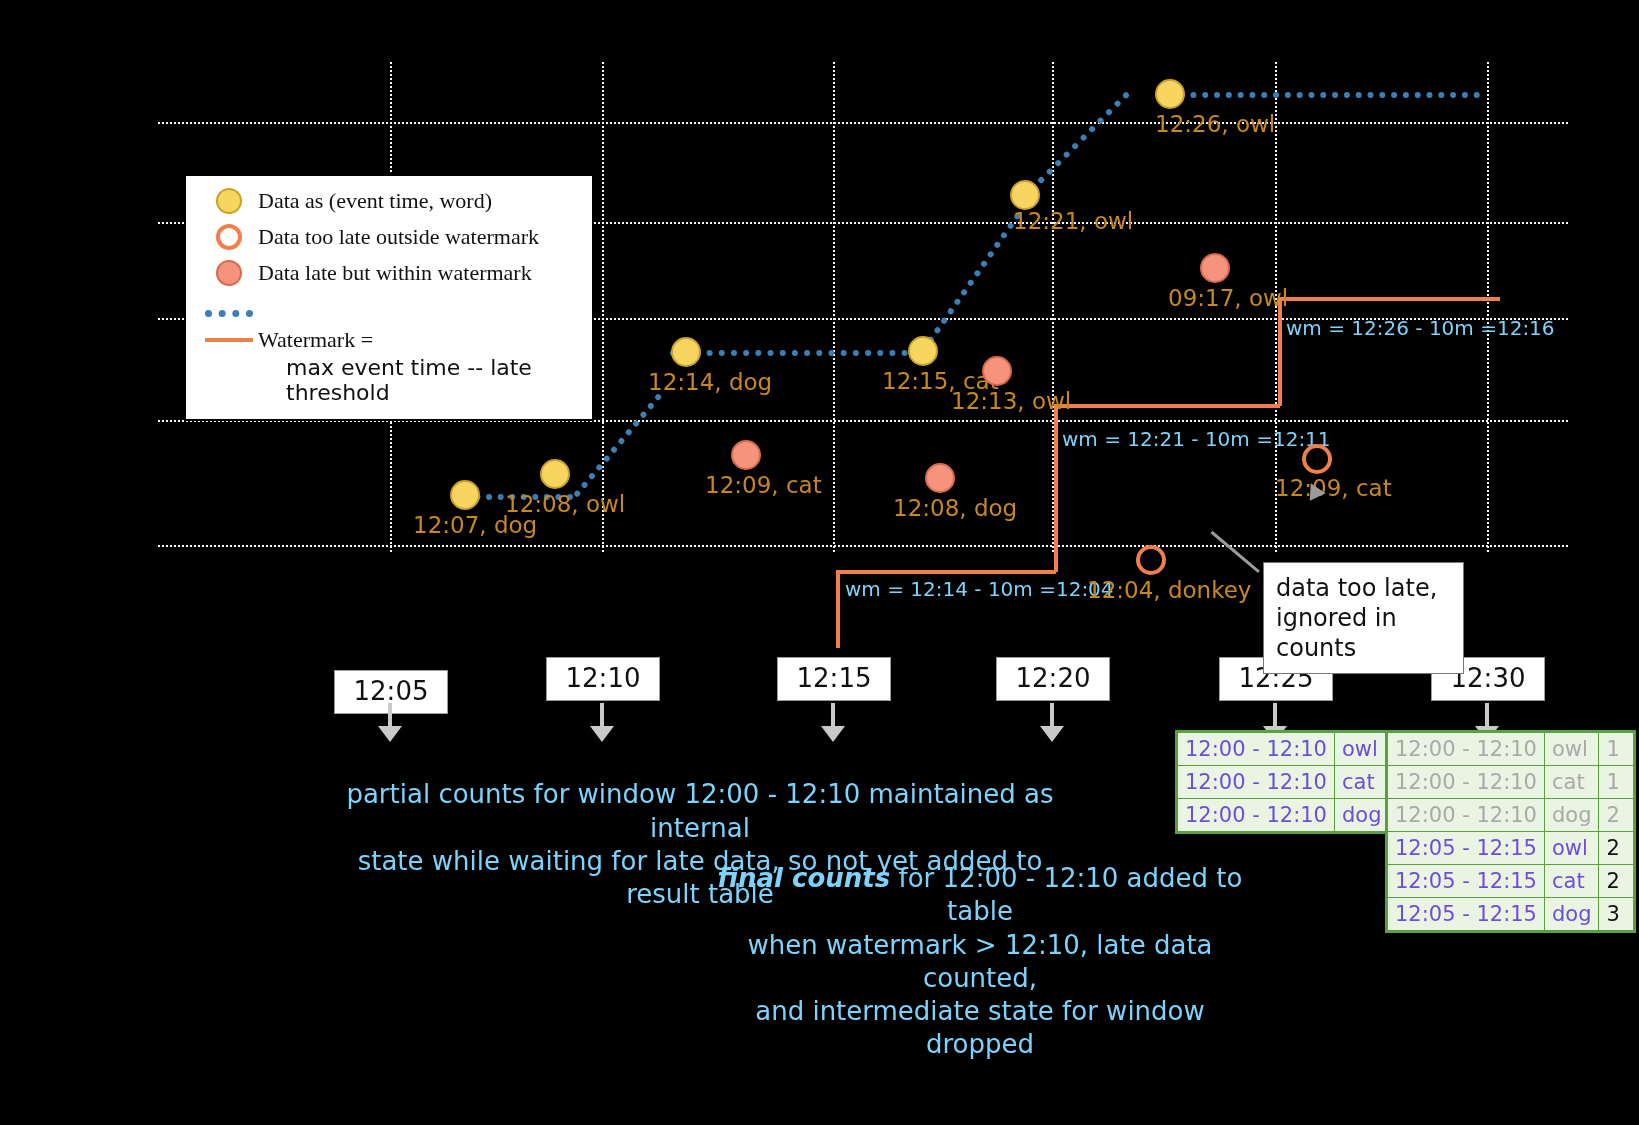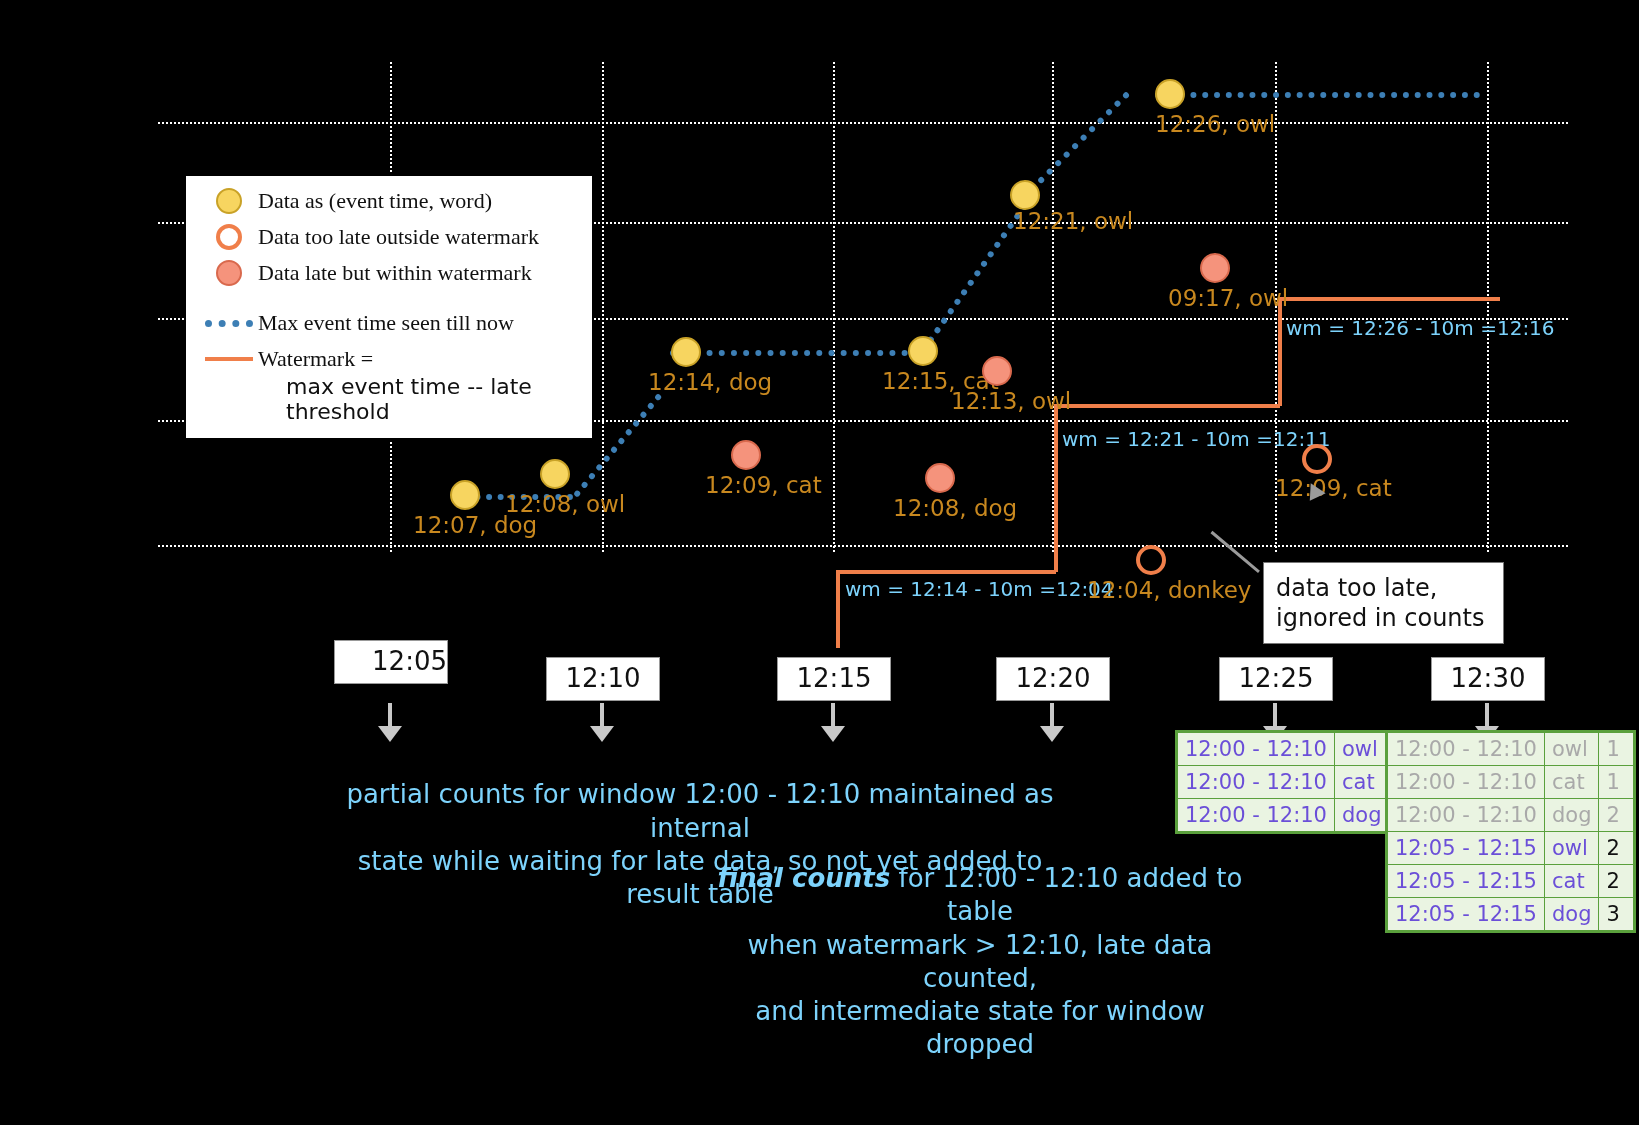--- a/index.html
+++ b/index.html
@@ -159,21 +159,21 @@
     line-height: 1.28;
   }
   .note-red em {
     font-style: italic;
     font-weight: bold;
   }
   #callout-box {
     position: absolute;
     left: 1263px;
     top: 562px;
-    width: 241px;
+    width: 201px;
     background: #ffffff;
     border: 1px solid #777777;
     color: #111111;
     font-size: 24px;
     padding: 10px 12px;
     line-height: 1.25;
     box-sizing: border-box;
   }
   .callout-arrow {
     position: absolute;
@@ -297,32 +297,31 @@
       <div class="legend-swatch">
           <div class="sw-dot late"></div>
         </div>
       <div class="legend-text">Data late but within watermark</div>
     </div>
     <div style="height:14px"></div>
     <div class="legend-row">
       <div class="legend-swatch">
           <div class="sw-line-dotted"></div>
         </div>
-      <div class="legend-text">Max event time seen till now</div>
     </div>
     <div class="legend-row" style="margin-bottom:2px;">
       <div class="legend-swatch">
           <div class="sw-line-solid"></div>
         </div>
       <div class="legend-text">Watermark =</div>
     </div>
     <div class="legend-sub">max event time -- late threshold</div>
   </div>
 
-  <div class="time-box" style="left:334px; top:640px;text-align:right;">12:05</div>
+  <div class="time-box" style="left:334px; top:670px;">12:05</div>
   <div class="arrow-stem" style="left:388px; top:703px; height:28px;"></div>
   <div class="arrow-head" style="left:378px; top:726px;"></div>
 
   <div class="time-box" style="left:546px; top:657px;">12:10</div>
   <div class="arrow-stem" style="left:600px; top:703px; height:28px;"></div>
   <div class="arrow-head" style="left:590px; top:726px;"></div>
 
   <div class="time-box" style="left:777px; top:657px;">12:15</div>
   <div class="arrow-stem" style="left:831px; top:703px; height:28px;"></div>
   <div class="arrow-head" style="left:821px; top:726px;"></div>

